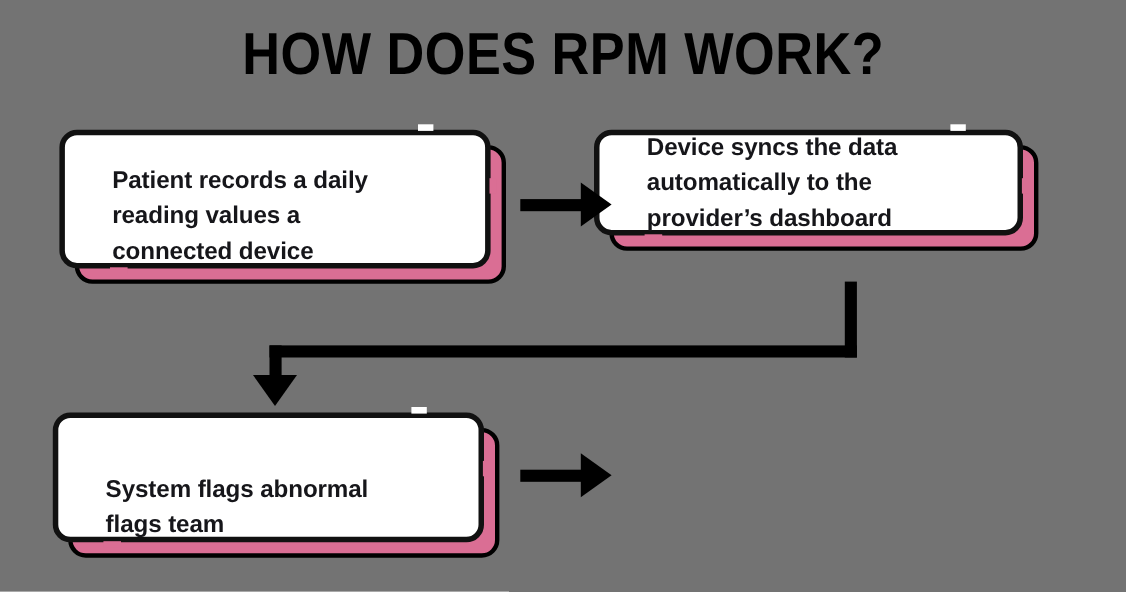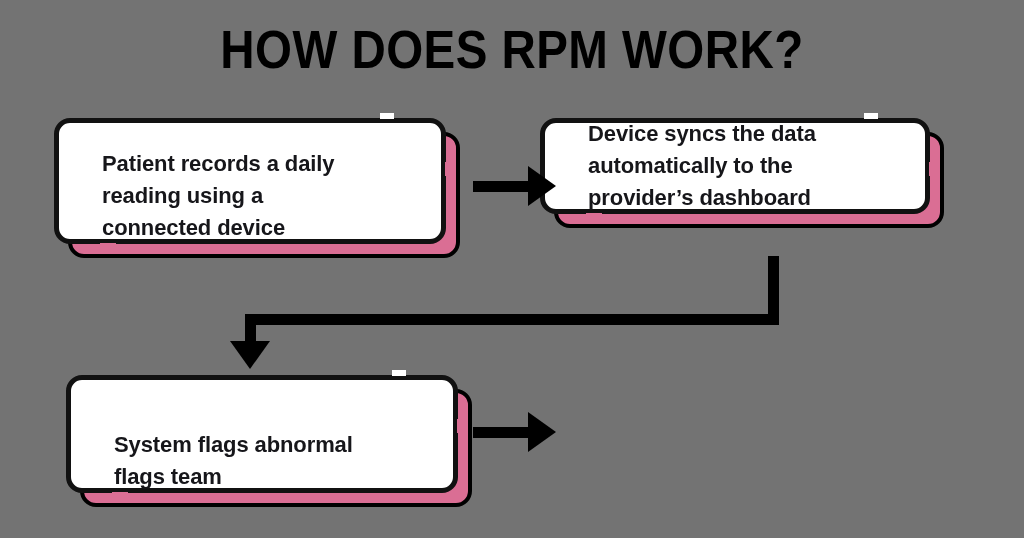--- a/index.html
+++ b/index.html
@@ -136,39 +136,39 @@
   <div class="title">HOW DOES RPM WORK?</div>
 
   <div class="node" style="left:54px; top:118px; width:392px; height:126px;">
     <div class="shadow"></div>
     <div class="card"></div>
     <div class="gap-top"></div>
     <div class="gap-bottom"></div>
     <div class="gap-right"></div>
     <div class="label">
       <span class="ln">Patient records a daily</span>
-      <span class="ln">reading using a</span>
+      <span class="ln">reading values a</span>
       <span class="ln">connected device</span>
     </div>
   </div>
 
   <div class="node" style="left:540px; top:118px; width:390px; height:96px;">
     <div class="shadow"></div>
     <div class="card"></div>
     <div class="gap-top"></div>
     <div class="gap-bottom"></div>
     <div class="gap-right"></div>
     <div class="label">
       <span class="ln">Device syncs the data</span>
       <span class="ln">automatically to the</span>
       <span class="ln">provider’s dashboard</span>
     </div>
   </div>
 
-  <div class="node" style="left:66px; top:375px; width:392px; height:118px;">
+  <div class="node" style="left:48px; top:375px; width:392px; height:118px;">
     <div class="shadow"></div>
     <div class="card"></div>
     <div class="gap-top"></div>
     <div class="gap-bottom"></div>
     <div class="gap-right"></div>
     <div class="label">
       <span class="ln">System flags abnormal</span>
       <span class="ln">flags team</span>
     </div>
   </div>

